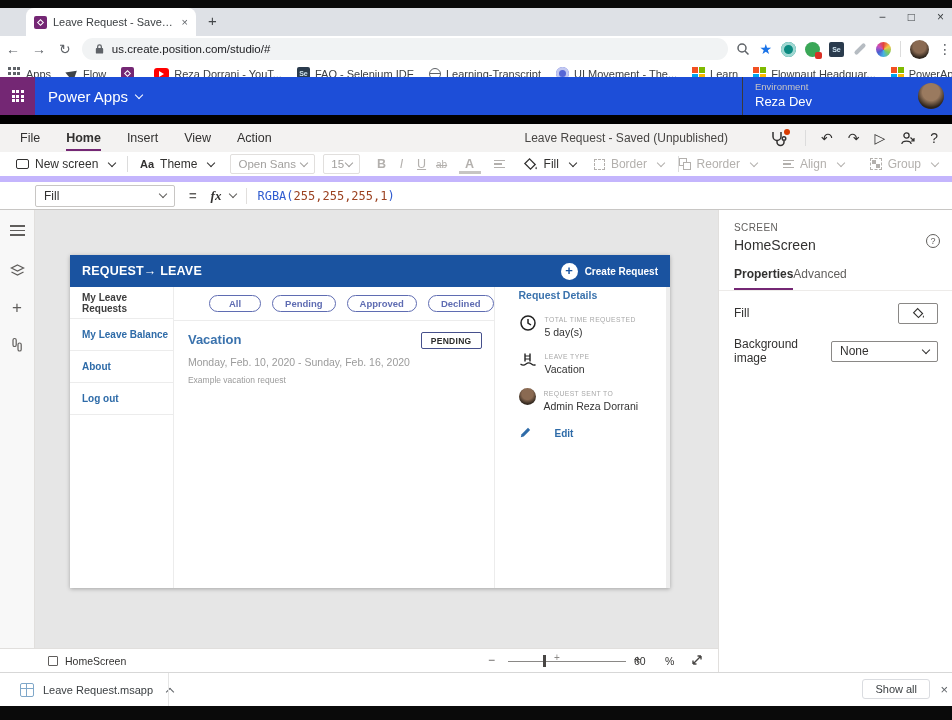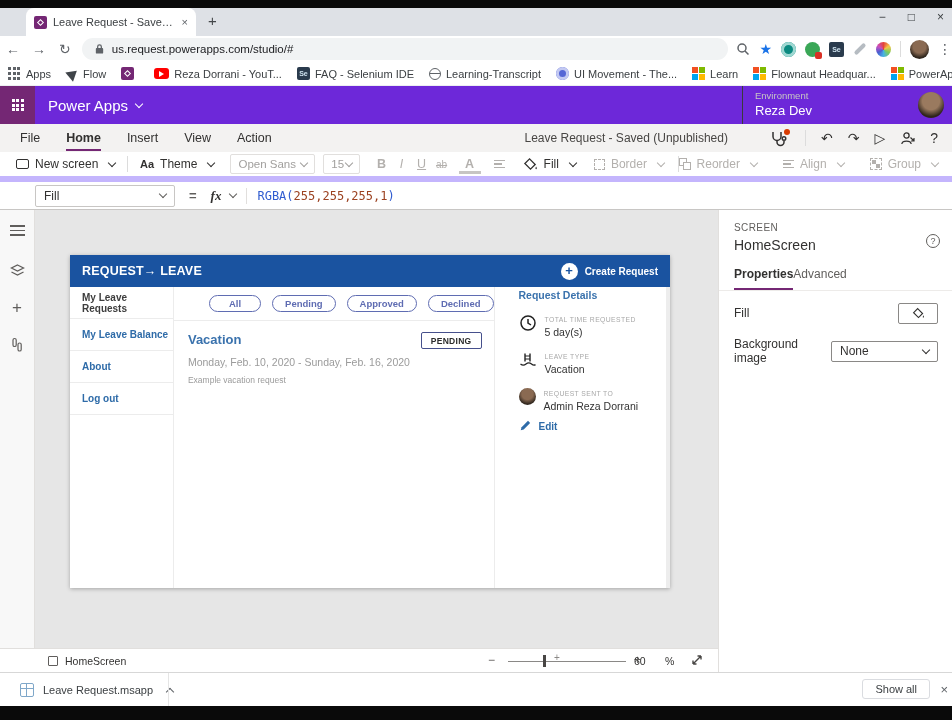--- a/index.html
+++ b/index.html
@@ -51,21 +51,21 @@
   .bm-se { width:13px; height:13px; background:#2a3b4d; color:#cfe3ef; font-size:7px; font-weight:bold; display:flex; align-items:center; justify-content:center; border-radius:2px; }
   .bm-globe { width:12px; height:12px; border:1.4px solid #5f6368; border-radius:50%; position:relative; }
   .bm-globe:before { content:""; position:absolute; left:0; right:0; top:4px; border-top:1.2px solid #5f6368; }
   .bm-ui { width:13px; height:13px; background:#5566d6; border-radius:50%; box-shadow:inset 0 0 0 3px #c3c9f2; }
   .bm-ms { display:grid; grid-template-columns:6px 6px; grid-gap:1px; }
   .bm-ms i:nth-child(1){background:#f25022} .bm-ms i:nth-child(2){background:#7fba00}
   .bm-ms i:nth-child(3){background:#00a4ef} .bm-ms i:nth-child(4){background:#ffb900}
   .bm-ms i { width:6px; height:6px; display:block; }
 
   
-  .pa-header { position:absolute; left:0; top:86px; width:952px; height:38px; background:#6d28d9; display:flex; align-items:center; }
+  .pa-header { position:absolute; left:0; top:77px; width:952px; height:38px; background:#1d4ed8; display:flex; align-items:center; }
   .pa-waffle { width:35px; height:38px; background:#742774; display:flex; align-items:center; justify-content:center; }
   .pa-waffle .waffle-g i { background:#fff; }
   .pa-brand { color:#fff; font-size:15px; margin-left:13px; }
   .pa-brand-chv { color:#fff; margin-left:8px; }
   .pa-env { margin-left:auto; border-left:1px solid #3a3a3a; height:38px; padding:4px 0 0 12px; width:176px; }
   .pa-env-label { font-size:9.5px; color:#c8c6c4; }
   .pa-env-name { font-size:13px; color:#fff; margin-top:2px; }
   .avatar-m { width:26px; height:26px; border-radius:50%; background:radial-gradient(circle at 50% 35%, #9a7a5f 0 40%, #2e241c 72%); margin-right:8px; flex:none; }
 
   
@@ -138,21 +138,21 @@
   .req-badge { margin-left:auto; border:1px solid #46508c; color:#2b2b2b; font-size:8.5px; font-weight:bold; padding:2.5px 9px; border-radius:2px; letter-spacing:.3px; }
   .req-dates { color:#9b9b9b; font-size:10.5px; margin-top:7px; }
   .req-note { color:#9b9b9b; font-size:8.5px; margin-top:7px; }
   .app-details { width:181px; border-left:1px solid #ececec; padding:2px 0 0 24px; }
   .d-head { color:#3a72ad; font-size:10.5px; font-weight:bold; }
   .drow { display:flex; gap:8px; margin-top:13px; align-items:flex-start; }
   .d-ic { width:18px; height:18px; flex:none; color:#333; }
   .d-label { font-size:6.8px; color:#a8a8a8; letter-spacing:.4px; margin-top:2px; }
   .d-value { font-size:10.5px; color:#333; margin-top:3px; }
   .avatar-xs { width:17px; height:17px; border-radius:50%; background:radial-gradient(circle at 50% 35%, #8a6a52 0 40%, #32281f 72%); }
-  .edit-row { display:flex; gap:8px; margin-top:8px; align-items:center; color:#2e6ba8; }
+  .edit-row { display:flex; gap:24px; margin-top:15px; align-items:center; color:#2e6ba8; }
   .edit-label { font-size:10px; color:#2e6ba8; font-weight:600; }
   .scrollstrip { position:absolute; right:0; top:0; width:4px; height:301px; background:#ededed; }
 
   
   .props { position:absolute; left:718px; top:210px; width:234px; height:462px; background:#fff; border-left:1px solid #e1dfdd; font-size:12px; color:#323130; }
   .p-kind { font-size:10px; color:#605e5c; letter-spacing:.4px; padding:12px 0 0 15px; }
   .p-help { position:absolute; right:12px; top:24px; width:14px; height:14px; border:1px solid #605e5c; border-radius:50%; font-size:9px; display:flex; align-items:center; justify-content:center; color:#605e5c; }
   .p-name { font-size:14px; padding:4px 0 0 15px; }
   .p-tabs { display:flex; padding:14px 0 0 15px; border-bottom:1px solid #edebe9; }
   .p-tab { padding-bottom:7px; color:#605e5c; }
@@ -214,21 +214,21 @@
 
   <div class="addrbar">
     <span class="nav-ic">←</span>
     <span class="nav-ic">→</span>
     <span class="nav-ic">↻</span>
     <div class="urlpill">
       <svg width="11" height="12" viewBox="0 0 12 13">
           <rect x="2" y="5.5" width="8" height="6" rx="1" fill="#5f6368"></rect>
           <path d="M4 6V4a2 2 0 0 1 4 0v2" fill="none" stroke="#5f6368" stroke-width="1.4"></path>
         </svg>
-      <span class="url">us.request.powerapps.com/studio/#</span>
+      <span class="url">us.create.position.com/studio/#</span>
     </div>
     <div class="addr-right">
       <svg width="14" height="14" viewBox="0 0 14 14">
           <circle cx="6" cy="6" r="4" fill="none" stroke="#5f6368" stroke-width="1.5"></circle>
           <path d="M9 9l3.5 3.5" stroke="#5f6368" stroke-width="1.5"></path>
         </svg>
       <span style="color:#1a73e8; font-size:14px;">★</span>
       <span class="ext teal"></span>
       <span class="ext green">
           <b></b>

